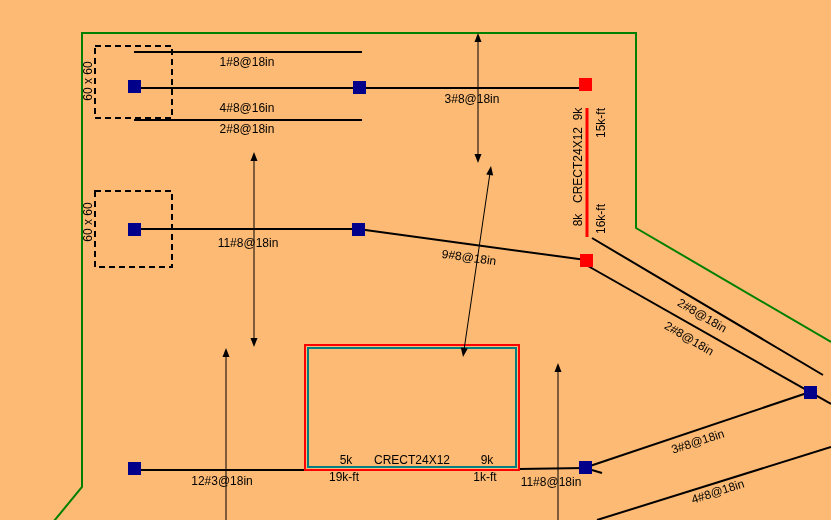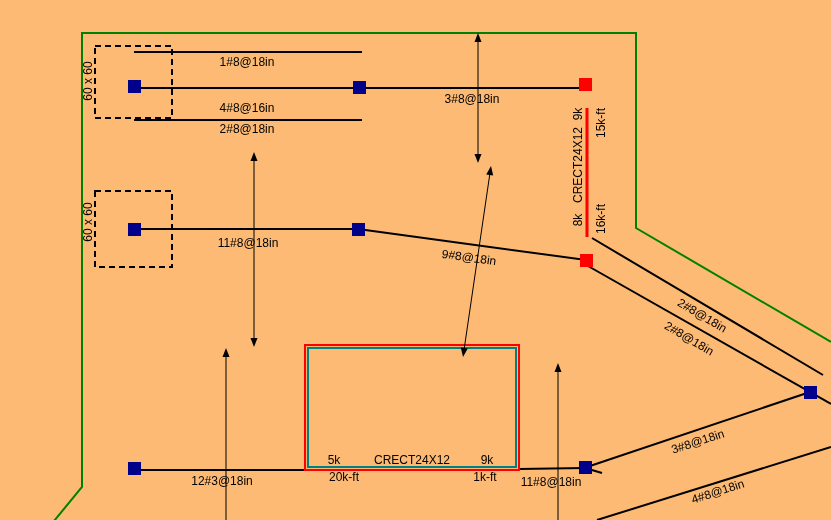--- a/index.html
+++ b/index.html
@@ -92,19 +92,19 @@
   <div class="lbl" style="left:689px;top:339px;transform:translate(-50%,-50%) rotate(30.5deg);">2#8@18in</div>
   <div class="lbl" style="left:698px;top:442px;transform:translate(-50%,-50%) rotate(-18deg);">3#8@18in</div>
   <div class="lbl" style="left:718px;top:492px;transform:translate(-50%,-50%) rotate(-18deg);">4#8@18in</div>
 
   <div class="lbl" style="left:578px;top:114px;transform:translate(-50%,-50%) rotate(-90deg);">9k</div>
   <div class="lbl" style="left:578px;top:165px;transform:translate(-50%,-50%) rotate(-90deg);">CRECT24X12</div>
   <div class="lbl" style="left:578px;top:220px;transform:translate(-50%,-50%) rotate(-90deg);">8k</div>
   <div class="lbl" style="left:601px;top:123px;transform:translate(-50%,-50%) rotate(-90deg);">15k-ft</div>
   <div class="lbl" style="left:601px;top:219px;transform:translate(-50%,-50%) rotate(-90deg);">16k-ft</div>
 
-  <div class="lbl" style="left:334px;top:460px;transform:translate(-50%,-50%);text-align:center;">5k</div>
+  <div class="lbl" style="left:346px;top:460px;transform:translate(-50%,-50%);text-align:center;">5k</div>
   <div class="lbl" style="left:412px;top:460px;transform:translate(-50%,-50%);">CRECT24X12</div>
   <div class="lbl" style="left:487px;top:460px;transform:translate(-50%,-50%);">9k</div>
-  <div class="lbl" style="left:344px;top:477px;transform:translate(-50%,-50%);">20k-ft</div>
+  <div class="lbl" style="left:344px;top:477px;transform:translate(-50%,-50%);">19k-ft</div>
   <div class="lbl" style="left:485px;top:477px;transform:translate(-50%,-50%);text-align:center;">1k-ft</div>
 
 </div>
 
 </body></html>

